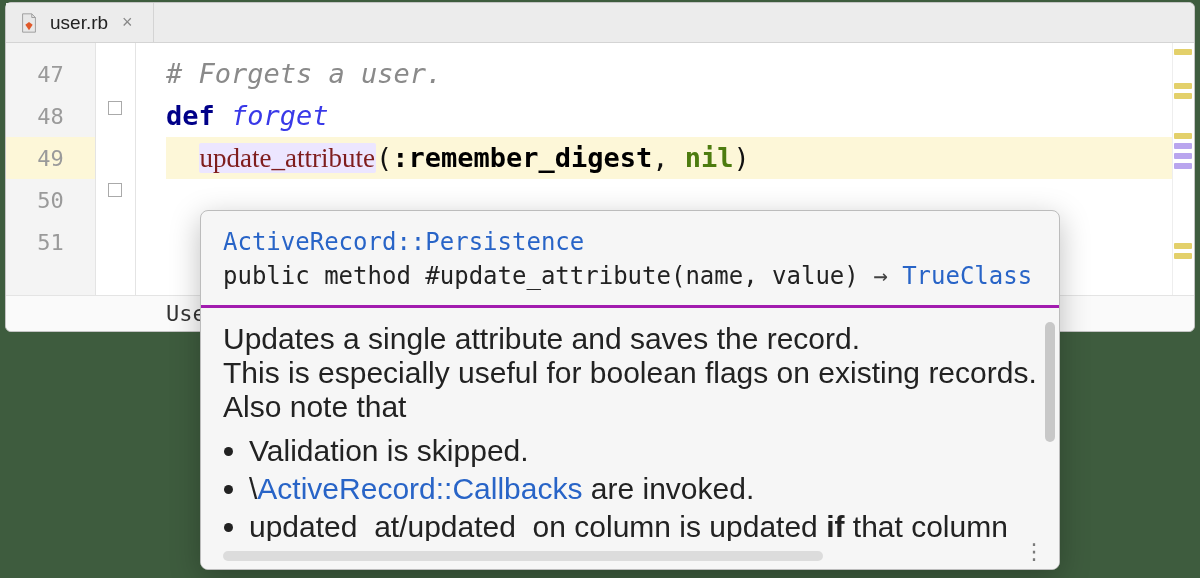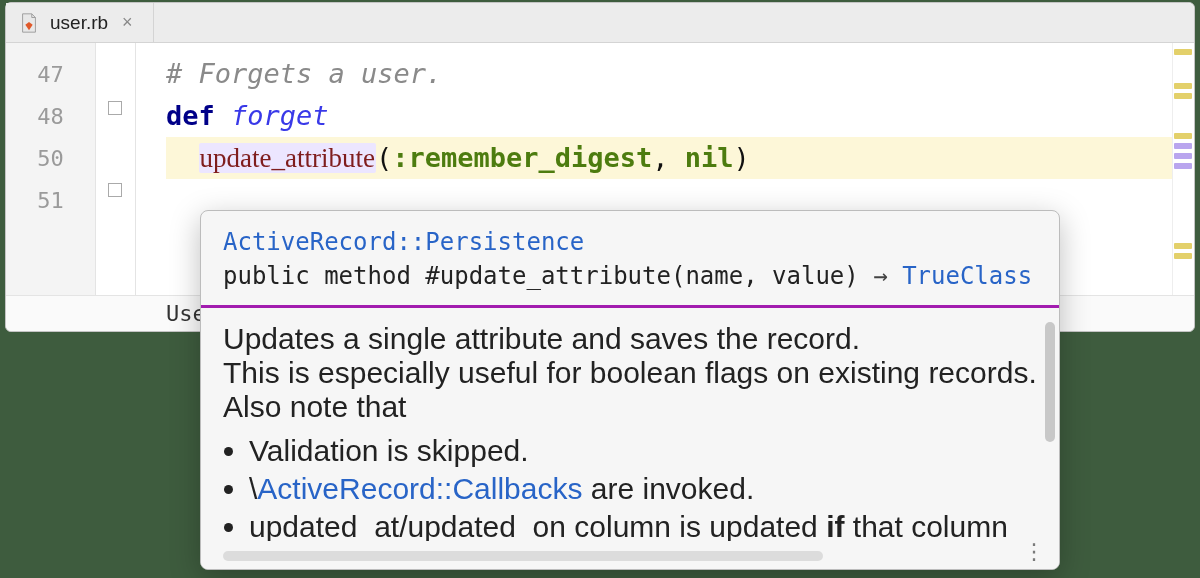--- a/index.html
+++ b/index.html
@@ -22,21 +22,21 @@
     .fold-col .fold { position:absolute; width:14px; height:14px; border:1px solid #aaa; background:#fff; left:12px; }
     .fold-col .fold.top { top: 58px; }
     .fold-col .fold.bot { top: 140px; }
     .code { flex:1; padding: 10px 0 0 30px; font-family: "Menlo","Consolas",monospace; font-size: 27px; line-height:42px; position:relative; }
     .code-line { height:42px; white-space: pre; }
     .code-line.hl { background:#fdf7d8; }
     .c-comment { color:#8a8a8a; font-style: italic; }
     .c-keyword { color:#000088; font-weight:bold;text-align:right; }
     .c-methodname { color:#3939e8; font-style: italic; }
     .c-ident-hl { background:#ece6ff; color:#7f1d1d; border-radius:2px; padding:0 1px;font-family:Liberation Serif, serif;}
-    .c-symbol { color:#4d7c0f; font-weight:bold; }
+    .c-symbol { color:#000000; font-weight:bold; }
     .c-plain { color:#111; }
     .c-plain-b { color:#4d7c0f; font-weight:bold;}
     .marker-strip { width: 22px; background:#fff; border-left:1px solid #eee; position:relative; }
     .mark { position:absolute; right:2px; width:18px; height:6px; border-radius:1px; }
     .mark.y { background:#e3d06a; }
     .mark.p { background:#b9a5ee; }
 
     .breadcrumb-bar { height:36px; background:#fafafa; border-top:1px solid #e4e4e4; display:flex; align-items:center; padding-left:160px; font-family: "Menlo","Consolas",monospace; font-size:22px; color:#333; border-radius:0 0 6px 6px;}
 
     .popup { position:absolute; left:200px; top:210px; width:860px; height:360px; background:#f6f6f6; border:1px solid #bcbcbc; border-radius:8px; box-shadow: 0 8px 30px rgba(0,0,0,.25); overflow:hidden; display:flex; flex-direction:column; }
@@ -68,20 +68,21 @@
         </span>
         <span class="tab-label">user.rb</span>
         <span class="tab-close">×</span>
       </div>
     </div>
 
     <div class="editor-body">
       <div class="gutter">
         <div class="ln">47</div>
         <div class="ln">48</div>
+        <div class="ln hl">49</div>
         <div class="ln">50</div>
         <div class="ln">51</div>
       </div>
       <div class="fold-col">
         <div class="fold top"></div>
         <div class="fold bot"></div>
       </div>
       <div class="code">
         <div class="code-line"><span class="c-comment"># Forgets a user.</span></div>
         <div class="code-line"><span class="c-keyword">def</span> <span class="c-methodname">forget</span></div>

